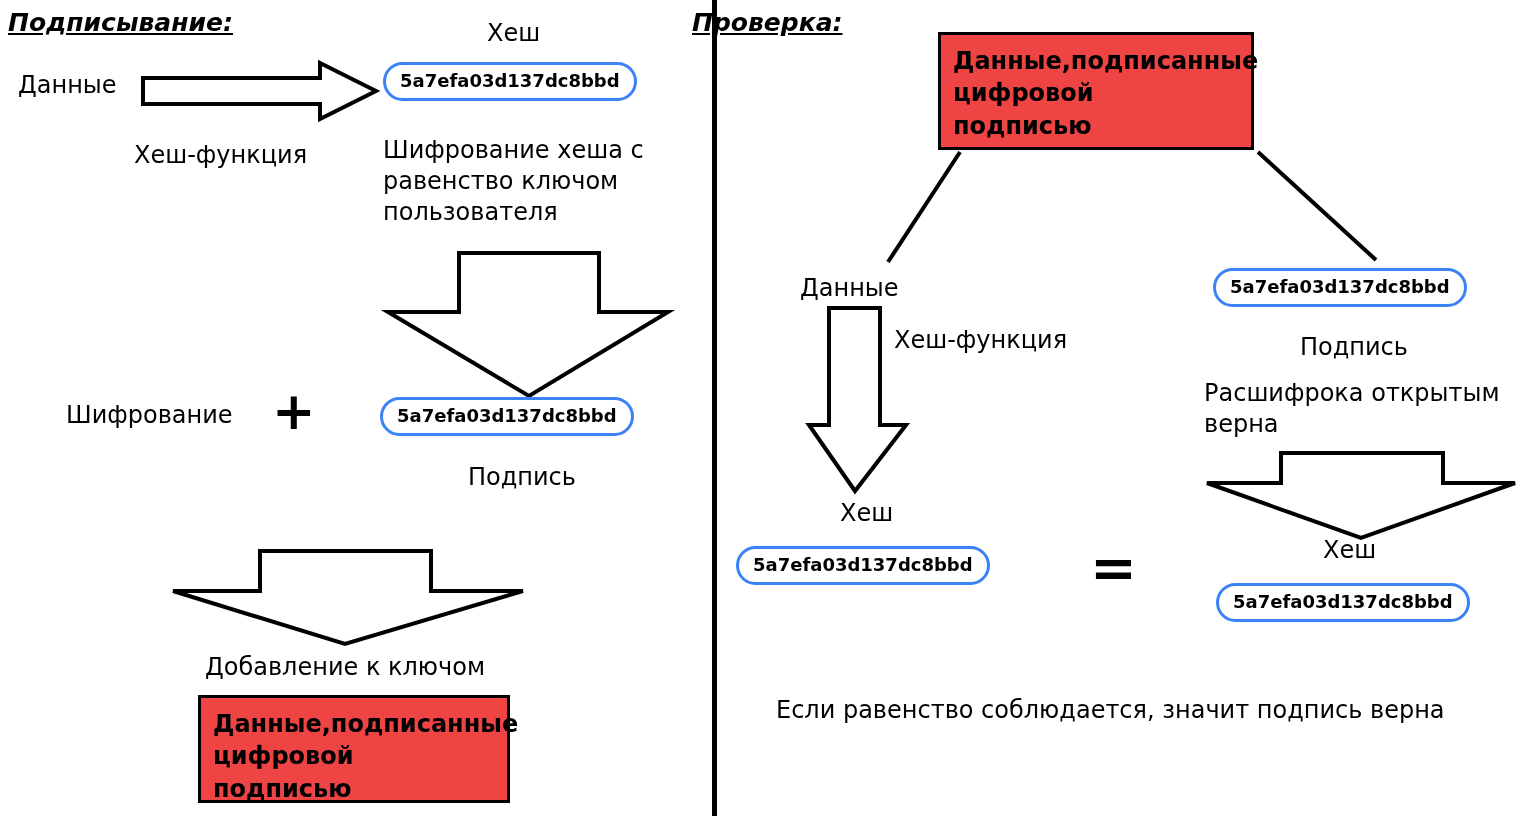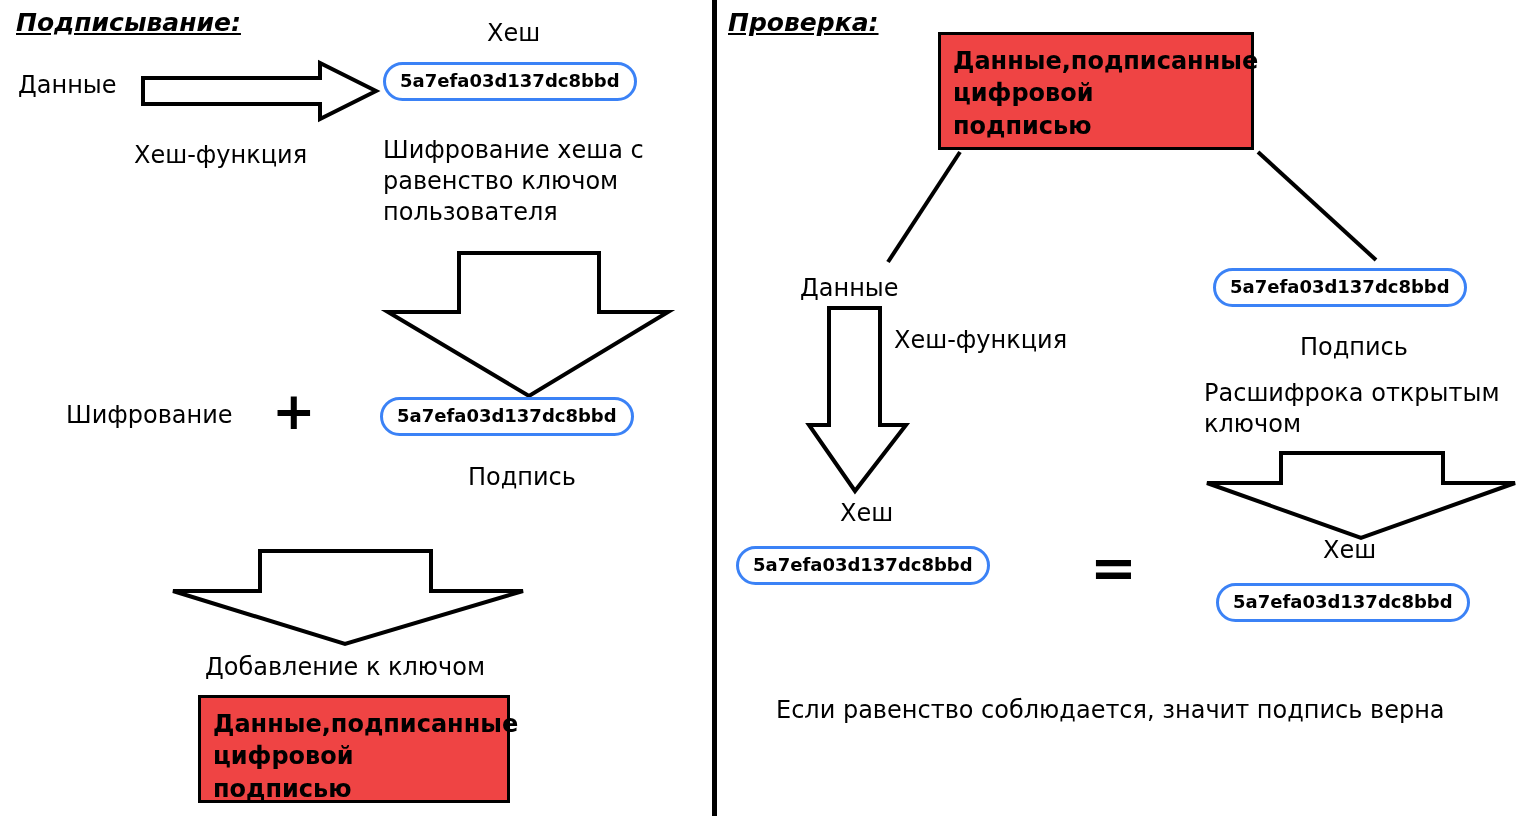--- a/index.html
+++ b/index.html
@@ -86,21 +86,21 @@
     fill: none;
   }
 </style>
 </head>
 <body>
 
 <div id="canvas">
 
   <div class="abs divider" style="left:712px; top:0px; height:816px;"></div>
 
-  <div class="abs section-title" style="left:16px; top:8px;text-decoration:underline;">Подписывание:</div>
+  <div class="abs section-title" style="left:8px; top:8px;text-decoration:underline;">Подписывание:</div>
 
   <div class="abs label" style="left:18px; top:70px;">Данные</div>
 
   <div class="abs" style="left:140px; top:60px;">
     <svg width="240" height="62" viewBox="0 0 240 62">
       <polygon class="stroke-shape" points="3,18 180,18 180,3 236,31 180,59 180,44 3,44"></polygon>
     </svg>
   </div>
 
   <div class="abs label" style="left:487px; top:18px;">Хеш</div>
@@ -128,21 +128,21 @@
   <div class="abs" style="left:168px; top:548px;">
     <svg width="360" height="100" viewBox="0 0 360 100">
       <polygon class="stroke-shape" points="92,3 263,3 263,43 355,43 177,96 5,43 92,43"></polygon>
     </svg>
   </div>
 
   <div class="abs label" style="left:205px; top:652px;">Добавление к ключом</div>
 
   <div class="abs databox" style="left:198px; top:695px; width:312px; height:108px;">Данные,подписанные цифровой подписью</div>
 
-  <div class="abs section-title" style="left:728px; top:8px;">Проверка:</div>
+  <div class="abs section-title" style="left:692px; top:8px;">Проверка:</div>
 
   <div class="abs databox" style="left:938px; top:32px; width:316px; height:118px;">Данные,подписанные цифровой подписью</div>
 
   <div class="abs" style="left:860px; top:148px;">
     <svg width="540" height="118" viewBox="0 0 540 118">
       <line class="plain-line" x1="28" y1="114" x2="100" y2="4"></line>
       <line class="plain-line" x1="398" y1="4" x2="516" y2="112"></line>
     </svg>
   </div>
 
@@ -153,21 +153,21 @@
   <div class="abs label" style="left:1300px; top:332px;">Подпись</div>
 
   <div class="abs" style="left:806px; top:305px;">
     <svg width="104" height="190" viewBox="0 0 104 190">
       <polygon class="stroke-shape" points="23,3 74,3 74,120 100,120 49,186 3,120 23,120"></polygon>
     </svg>
   </div>
 
   <div class="abs label" style="left:894px; top:325px;">Хеш-функция</div>
 
-  <div class="abs label multiline" style="left:1204px; top:378px; width:300px;">Расшифрока открытым ключом</div>
+  <div class="abs label multiline" style="left:1204px; top:378px; width:300px;">Расшифрока открытым верна</div>
 
   <div class="abs" style="left:1203px; top:450px;">
     <svg width="316" height="92" viewBox="0 0 316 92">
       <polygon class="stroke-shape" points="78,3 240,3 240,33 312,33 158,88 4,33 78,33"></polygon>
     </svg>
   </div>
 
   <div class="abs label" style="left:840px; top:498px;">Хеш</div>
 
   <div class="abs hashbox" style="left:736px; top:546px;">5a7efa03d137dc8bbd</div>

